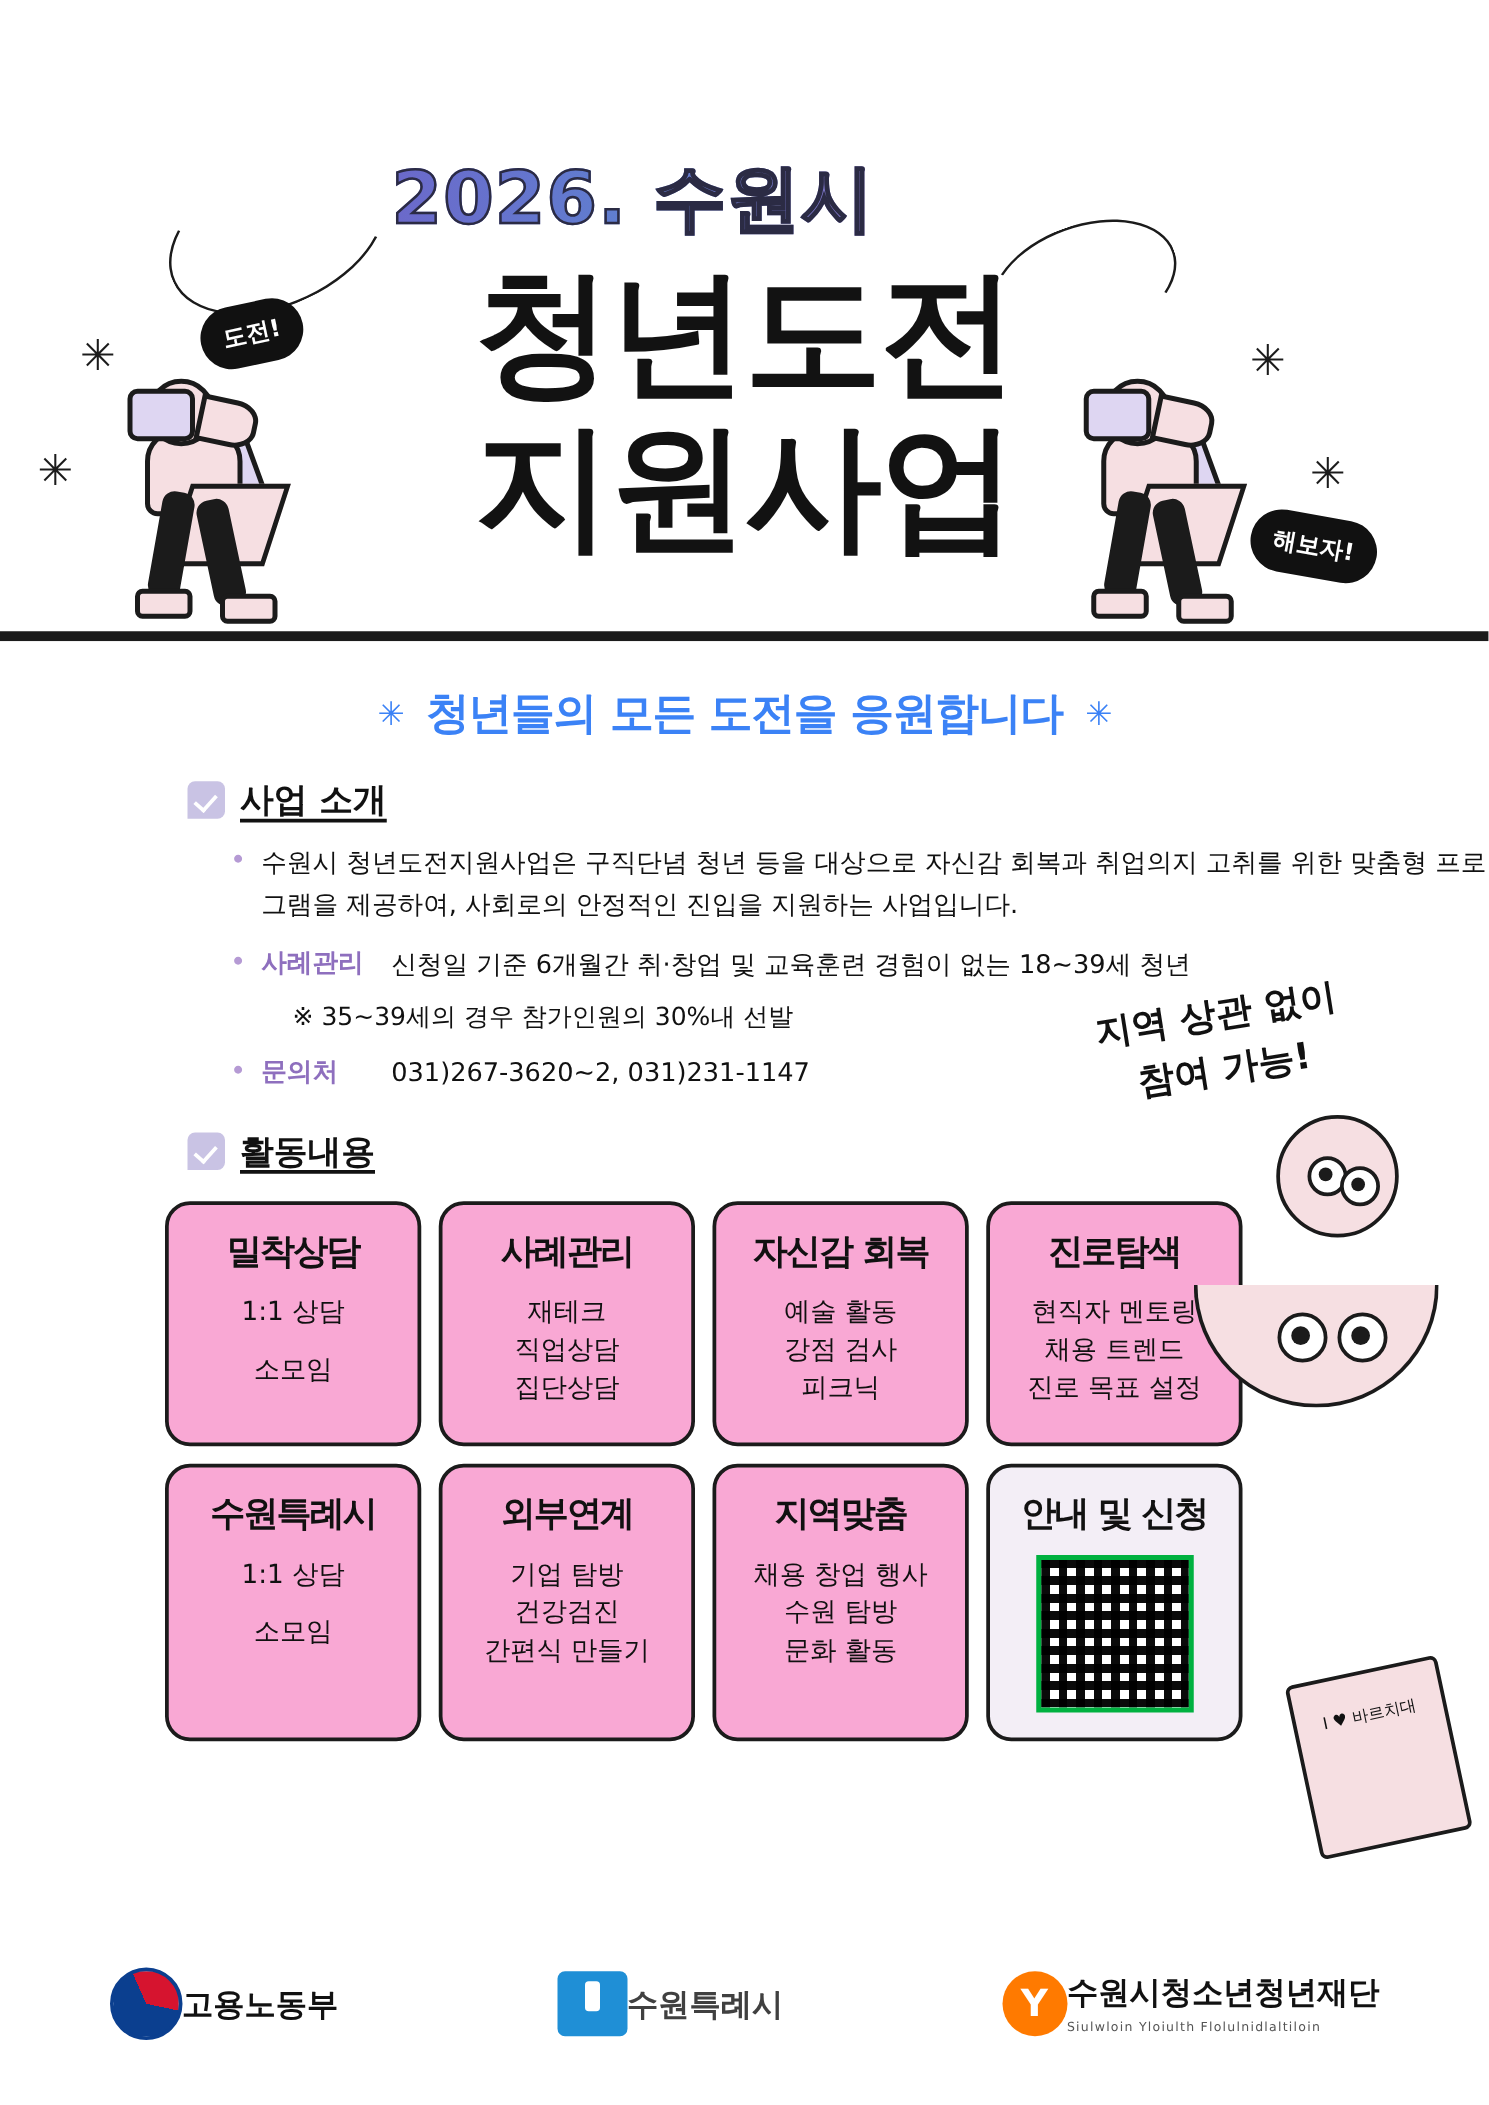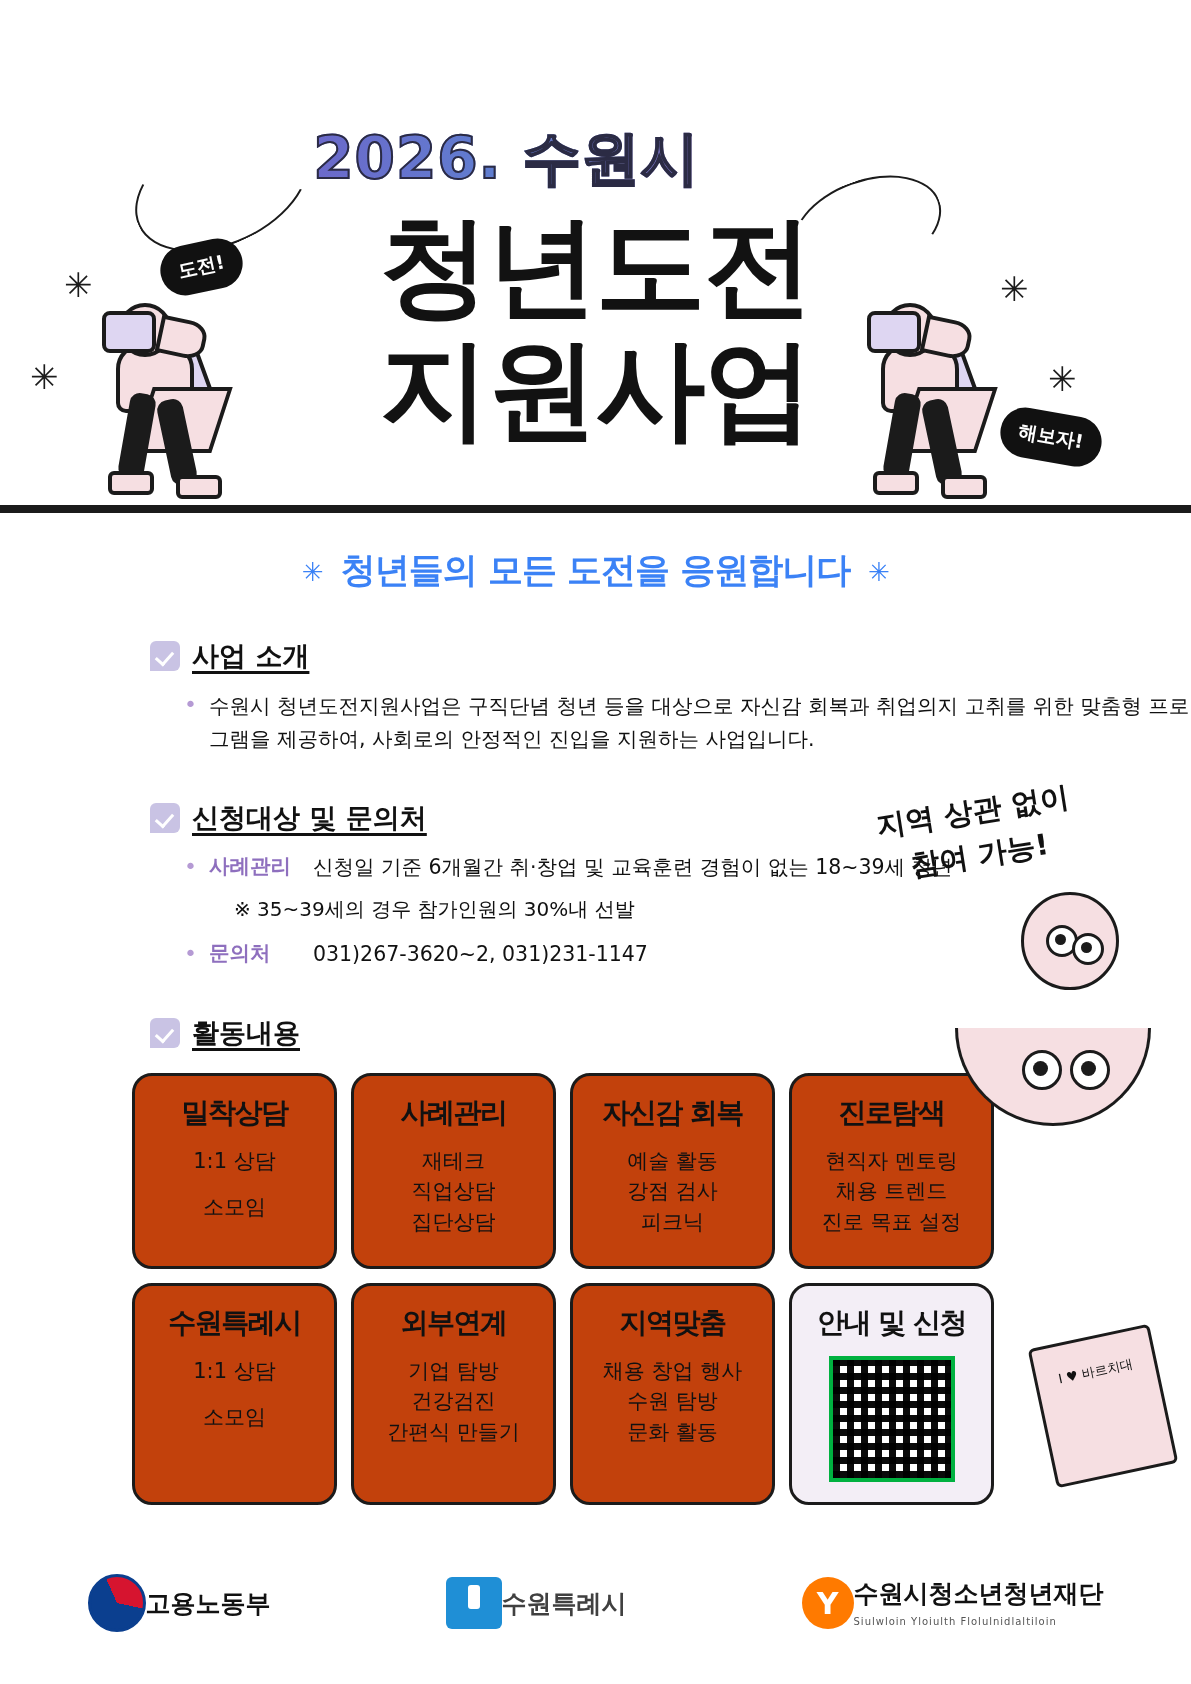--- a/index.html
+++ b/index.html
@@ -66,21 +66,21 @@
   
   .tagline{
     margin-top:34px;
     text-align:center;
     font-size:35px;font-weight:bold;color:#3b82f6;
     letter-spacing:-1px;
   }
   .tagline .sp{font-size:26px;vertical-align:middle;margin:0 18px;}
   .section{margin:0 0 0 150px;}
   .sec-head{
-    display:flex;align-items:center;gap:12px;margin-top:44px;
+    display:flex;align-items:center;gap:12px;margin-top:28px;
   }
   .chk{
     width:30px;height:30px;background:#c9c3e4;border-radius:6px 6px 6px 0;
     position:relative;flex:none;
   }
   .chk:after{
     content:"";position:absolute;left:9px;top:7px;width:8px;height:14px;
     border:solid #ffffff;border-width:0 3px 3px 0;transform:rotate(42deg);
   }
   .sec-title{
@@ -105,21 +105,21 @@
     text-align:center;font-size:29px;font-weight:bold;color:#111;
     transform:rotate(-9deg);line-height:1.5;
   }
   
   .grid{
     margin:22px 0 0 132px;
     display:grid;grid-template-columns:repeat(4,205px);
     gap:14px 14px;width:880px;
   }
   .card{
-    background:#c2410c;border:3px solid #1b1b1b;border-radius:20px;
+    background:#f9a8d4;border:3px solid #1b1b1b;border-radius:20px;
     padding:18px 8px 20px;text-align:center;min-height:152px;
   }
   .card h3{
     margin:0 0 14px;font-size:28px;font-weight:bold;color:#111;letter-spacing:-1.5px;
   }
   .card p{margin:0;font-size:21px;line-height:1.45;color:#111;}
   .card.qr{background:#f3eef6;}
   .qr-box{
     width:118px;height:118px;margin:2px auto 0;
     background:
@@ -222,24 +222,20 @@
     <span class="chk"></span>
     <span class="sec-title">사업 소개</span>
   </div>
   <div class="para">
     <span class="dot">•</span>
     <span>수원시 청년도전지원사업은 구직단념 청년 등을 대상으로 자신감 회복과 취업의지 고취를 위한 맞춤형 프로그램을 제공하여, 사회로의 안정적인 진입을 지원하는 사업입니다.</span>
   </div>
 </div>
 
 <div class="section">
-  <div class="sec-head">
-    <span class="chk"></span>
-    <span class="sec-title">신청대상 및 문의처</span>
-  </div>
 
   <div class="row">
     <span class="dot">•</span>
     <span class="lbl">사례관리</span>
     <span class="val">신청일 기준 6개월간 취·창업 및 교육훈련 경험이 없는 18~39세 청년</span>
   </div>
   <div class="note">※ 35~39세의 경우 참가인원의 30%내 선발</div>
 
   <div class="row">
     <span class="dot">•</span>

